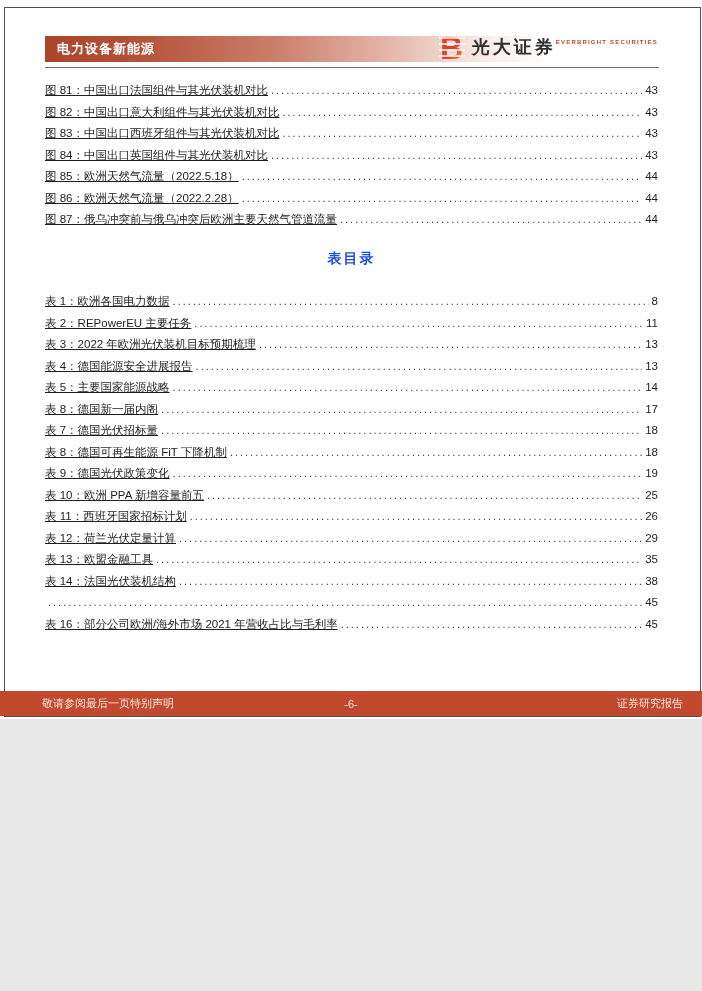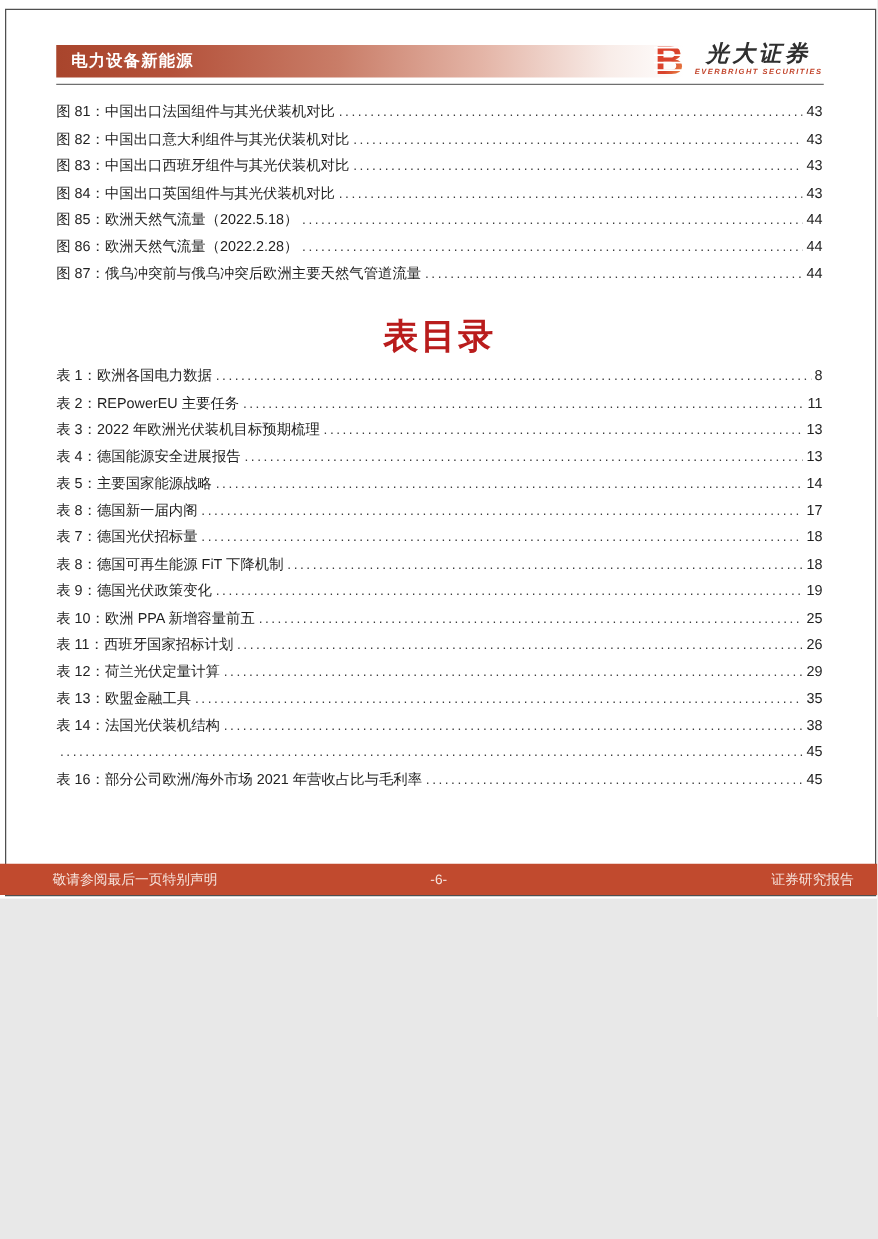--- a/index.html
+++ b/index.html
@@ -15,36 +15,36 @@
   }
   
   .section-banner {
     position:absolute; left:45px; top:36px; width:502px; height:26px;
     background:linear-gradient(90deg,#a9452c 0%,#b4513a 18%,#c97d68 45%,#e4b5a7 68%,#f8ece8 88%,#ffffff 100%);
     display:flex; align-items:center; padding-left:12px; z-index:2;
   }
   .section-banner span { color:#ffffff; font-size:13px; font-weight:bold; letter-spacing:1px; }
   .brand { position:absolute; top:31px; right:44px; display:flex; align-items:center; gap:7px; z-index:2; }
   .brand-mark { width:26px; height:32px; }
-  .brand-text { display:flex; flex-direction:column; align-items:center;font-style:italic; }
+  .brand-text { display:flex; flex-direction:row; align-items:flex-start; }
   .brand-name { font-size:18px; font-weight:bold; color:#2f2f2f; letter-spacing:3px; line-height:20px; }
   .brand-sub { font-size:6px; color:#c2442b; letter-spacing:1.2px; font-weight:bold; margin-top:2px; }
   .header-rule { position:absolute; left:45px; right:43px; top:67px; border-top:1px solid #6f6f6f; z-index:2; }
   
   .toc { position:absolute; left:45px; width:613px; z-index:2; }
   .toc-figures { top:80px; }
   .toc-tables  { top:291px; }
   .toc-row { display:flex; align-items:baseline; height:21.5px; line-height:21.5px; font-size:11.5px; color:#1f1f1f; }
-  .toc-title { white-space:nowrap; }
+  .toc-title { white-space:nowrap;text-decoration:underline; }
   .toc-dots { flex:1; overflow:hidden; white-space:nowrap; margin:0 3px; color:#3c3c3c; font-size:11px; letter-spacing:2px; }
   .toc-dots::after { content:"......................................................................................................................................................................................................................................................................................................................."; }
   .toc-page { white-space:nowrap; }
   .tables-heading {
     position:absolute; left:45px; right:44px; top:250px; text-align:center;
-    font-size:28px; font-weight:bold; color:#b91c1c; letter-spacing:2px; z-index:2;
+    font-size:14px; font-weight:bold; color:#1d4ed8; letter-spacing:2px; z-index:2;
   }
   
   .footer-bar {
     position:absolute; left:0; right:0; bottom:3px; height:25px; background:#c14a2e;
     display:flex; align-items:center; z-index:3; color:#f6e3dc; font-size:11px;
   }
   .footer-left { margin-left:42px; }
   .footer-page { position:absolute; left:0; right:0; text-align:center; }
   .footer-right { margin-left:auto; margin-right:19px; }
   

